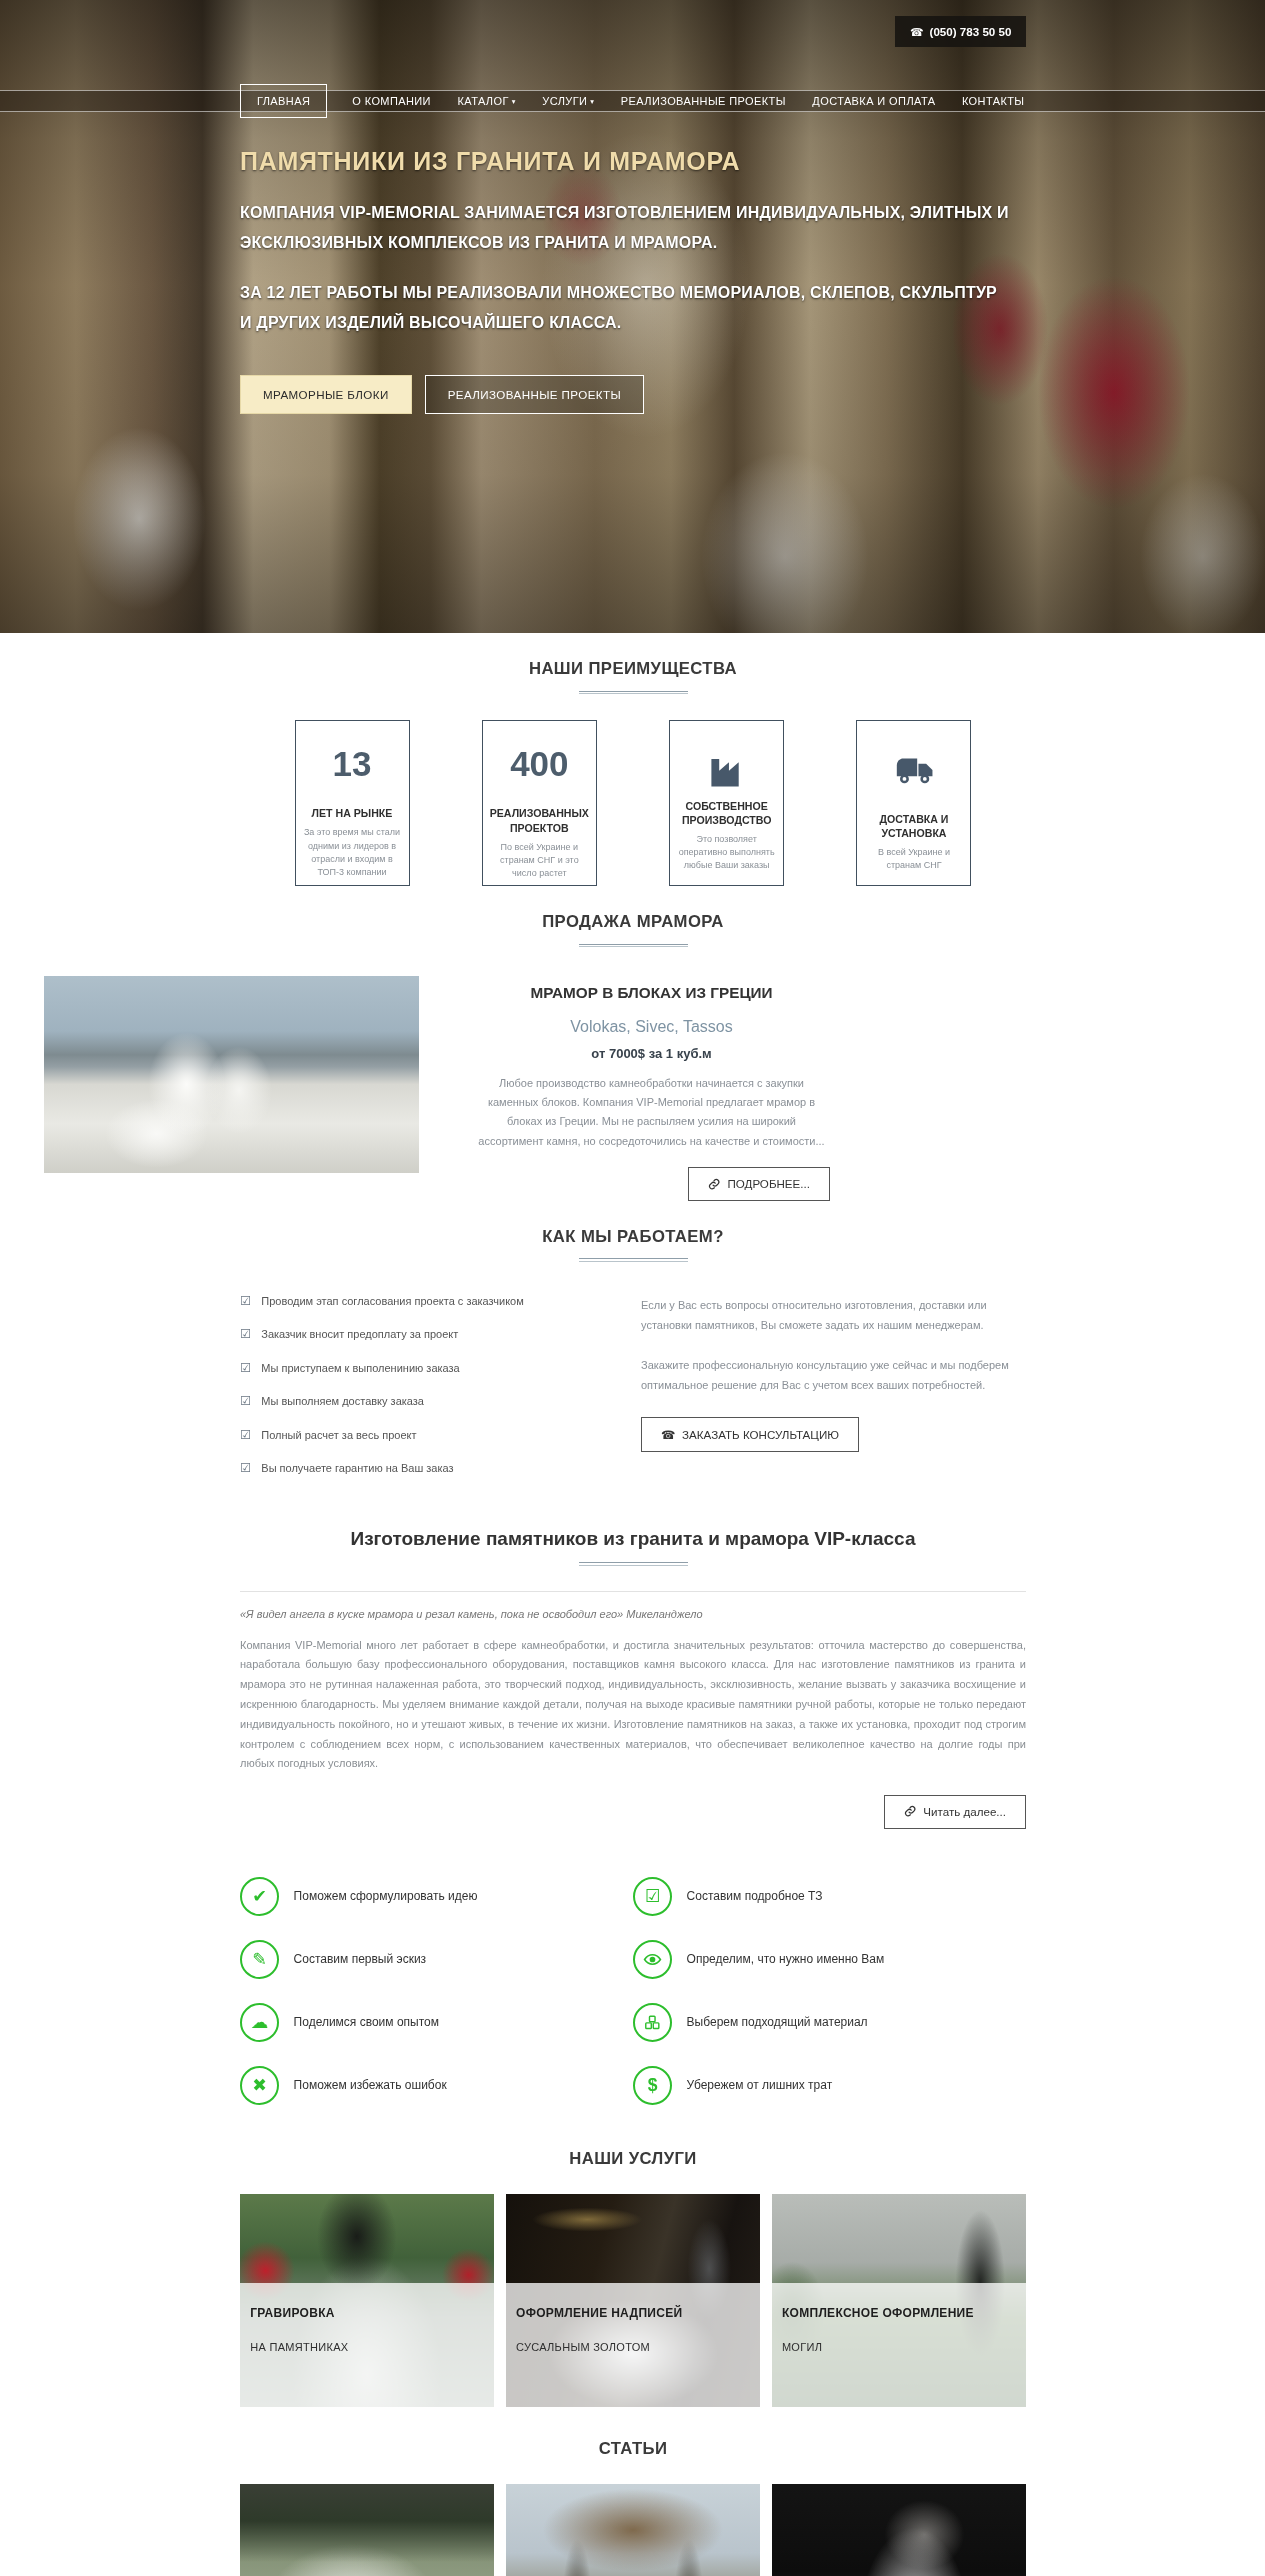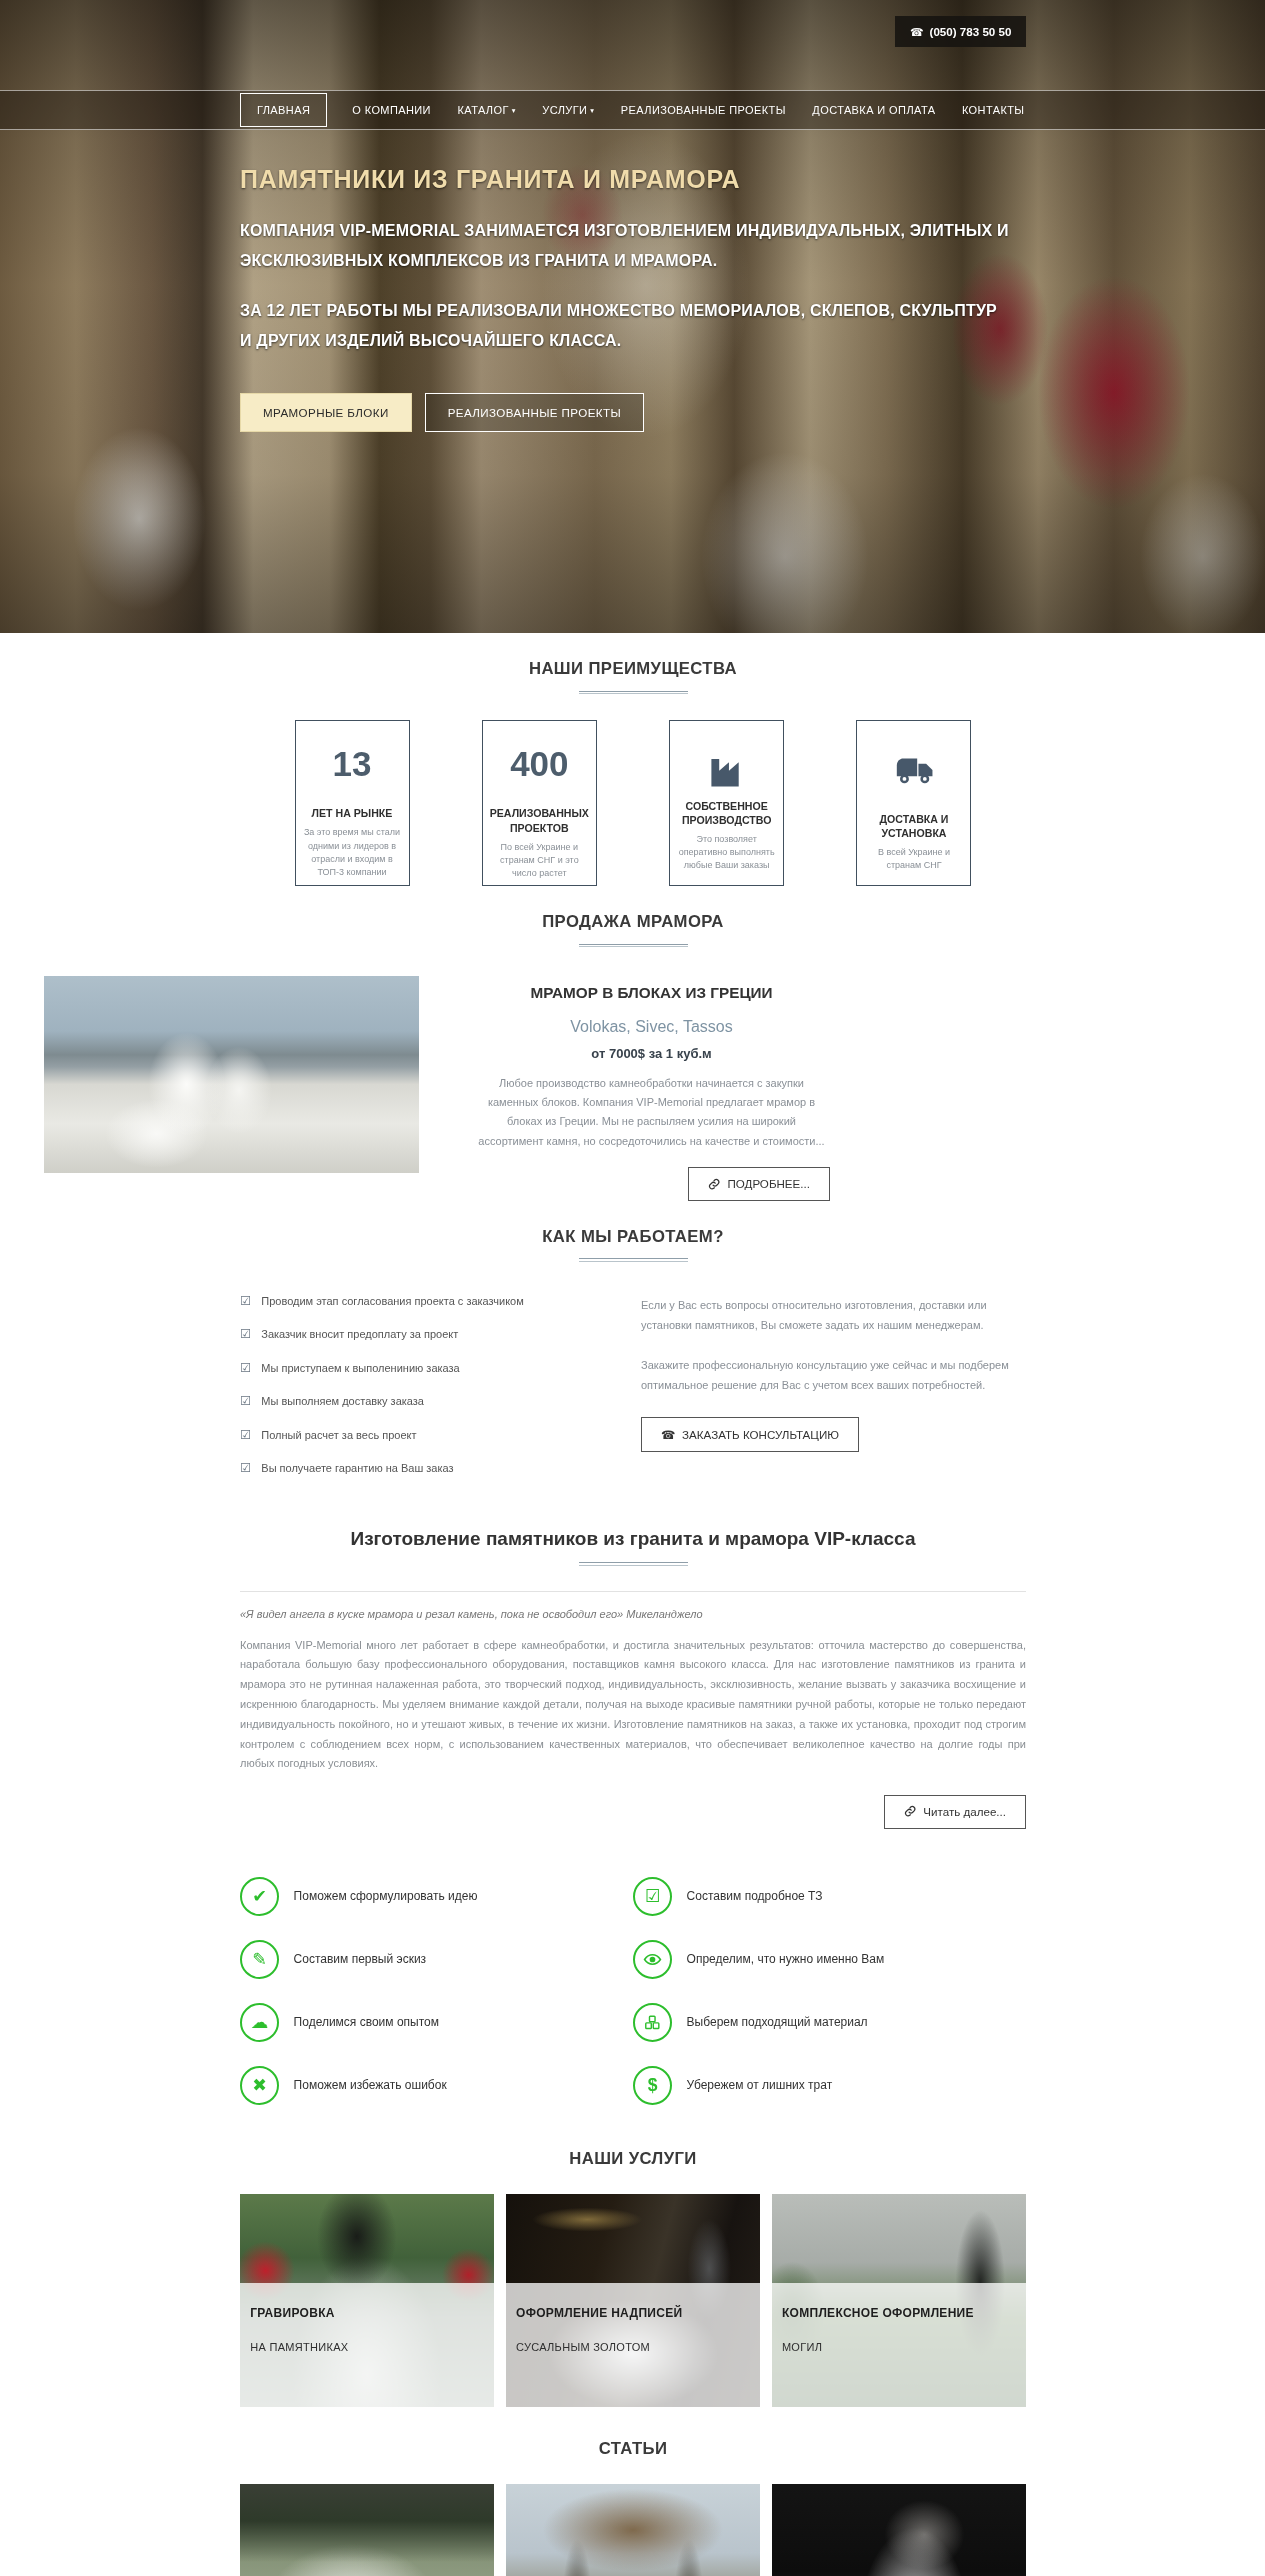--- a/index.html
+++ b/index.html
@@ -45,21 +45,21 @@
     padding: 8.7px 14.6px; font-size: 11.6px; font-weight: bold; cursor: pointer;
   }
   .phone-box .ic { margin-right: 5.8px; font-size: 11px; }
 
   .mainnav {
     position: relative; z-index: 3;
     border-top: 0.7px solid rgba(255,255,255,0.55);
     border-bottom: 0.7px solid rgba(255,255,255,0.55);
     background: rgba(28,22,14,0.42);
   }
-  .navrow { display: flex; justify-content: space-between; align-items: center; height: 38px; }
+  .navrow { display: flex; justify-content: space-between; align-items: center; height: 20px; }
   .navlink {
     color: #fff; text-decoration: none; font-size: 11px; letter-spacing: 0.4px;
     text-transform: uppercase; padding: 5.8px 1.5px; cursor: pointer; white-space: nowrap;
   }
   .navlink.active { border: 0.7px solid #fff; padding: 10.2px 16px; }
   .chev { font-size: 7.3px; vertical-align: 1.5px; margin-left: 2.9px; }
 
   .hero-content { position: relative; z-index: 2; padding-top: 35px; }
   .hero-title {
     color: #f0dcab; font-size: 25px; font-weight: bold; letter-spacing: 0.7px;

